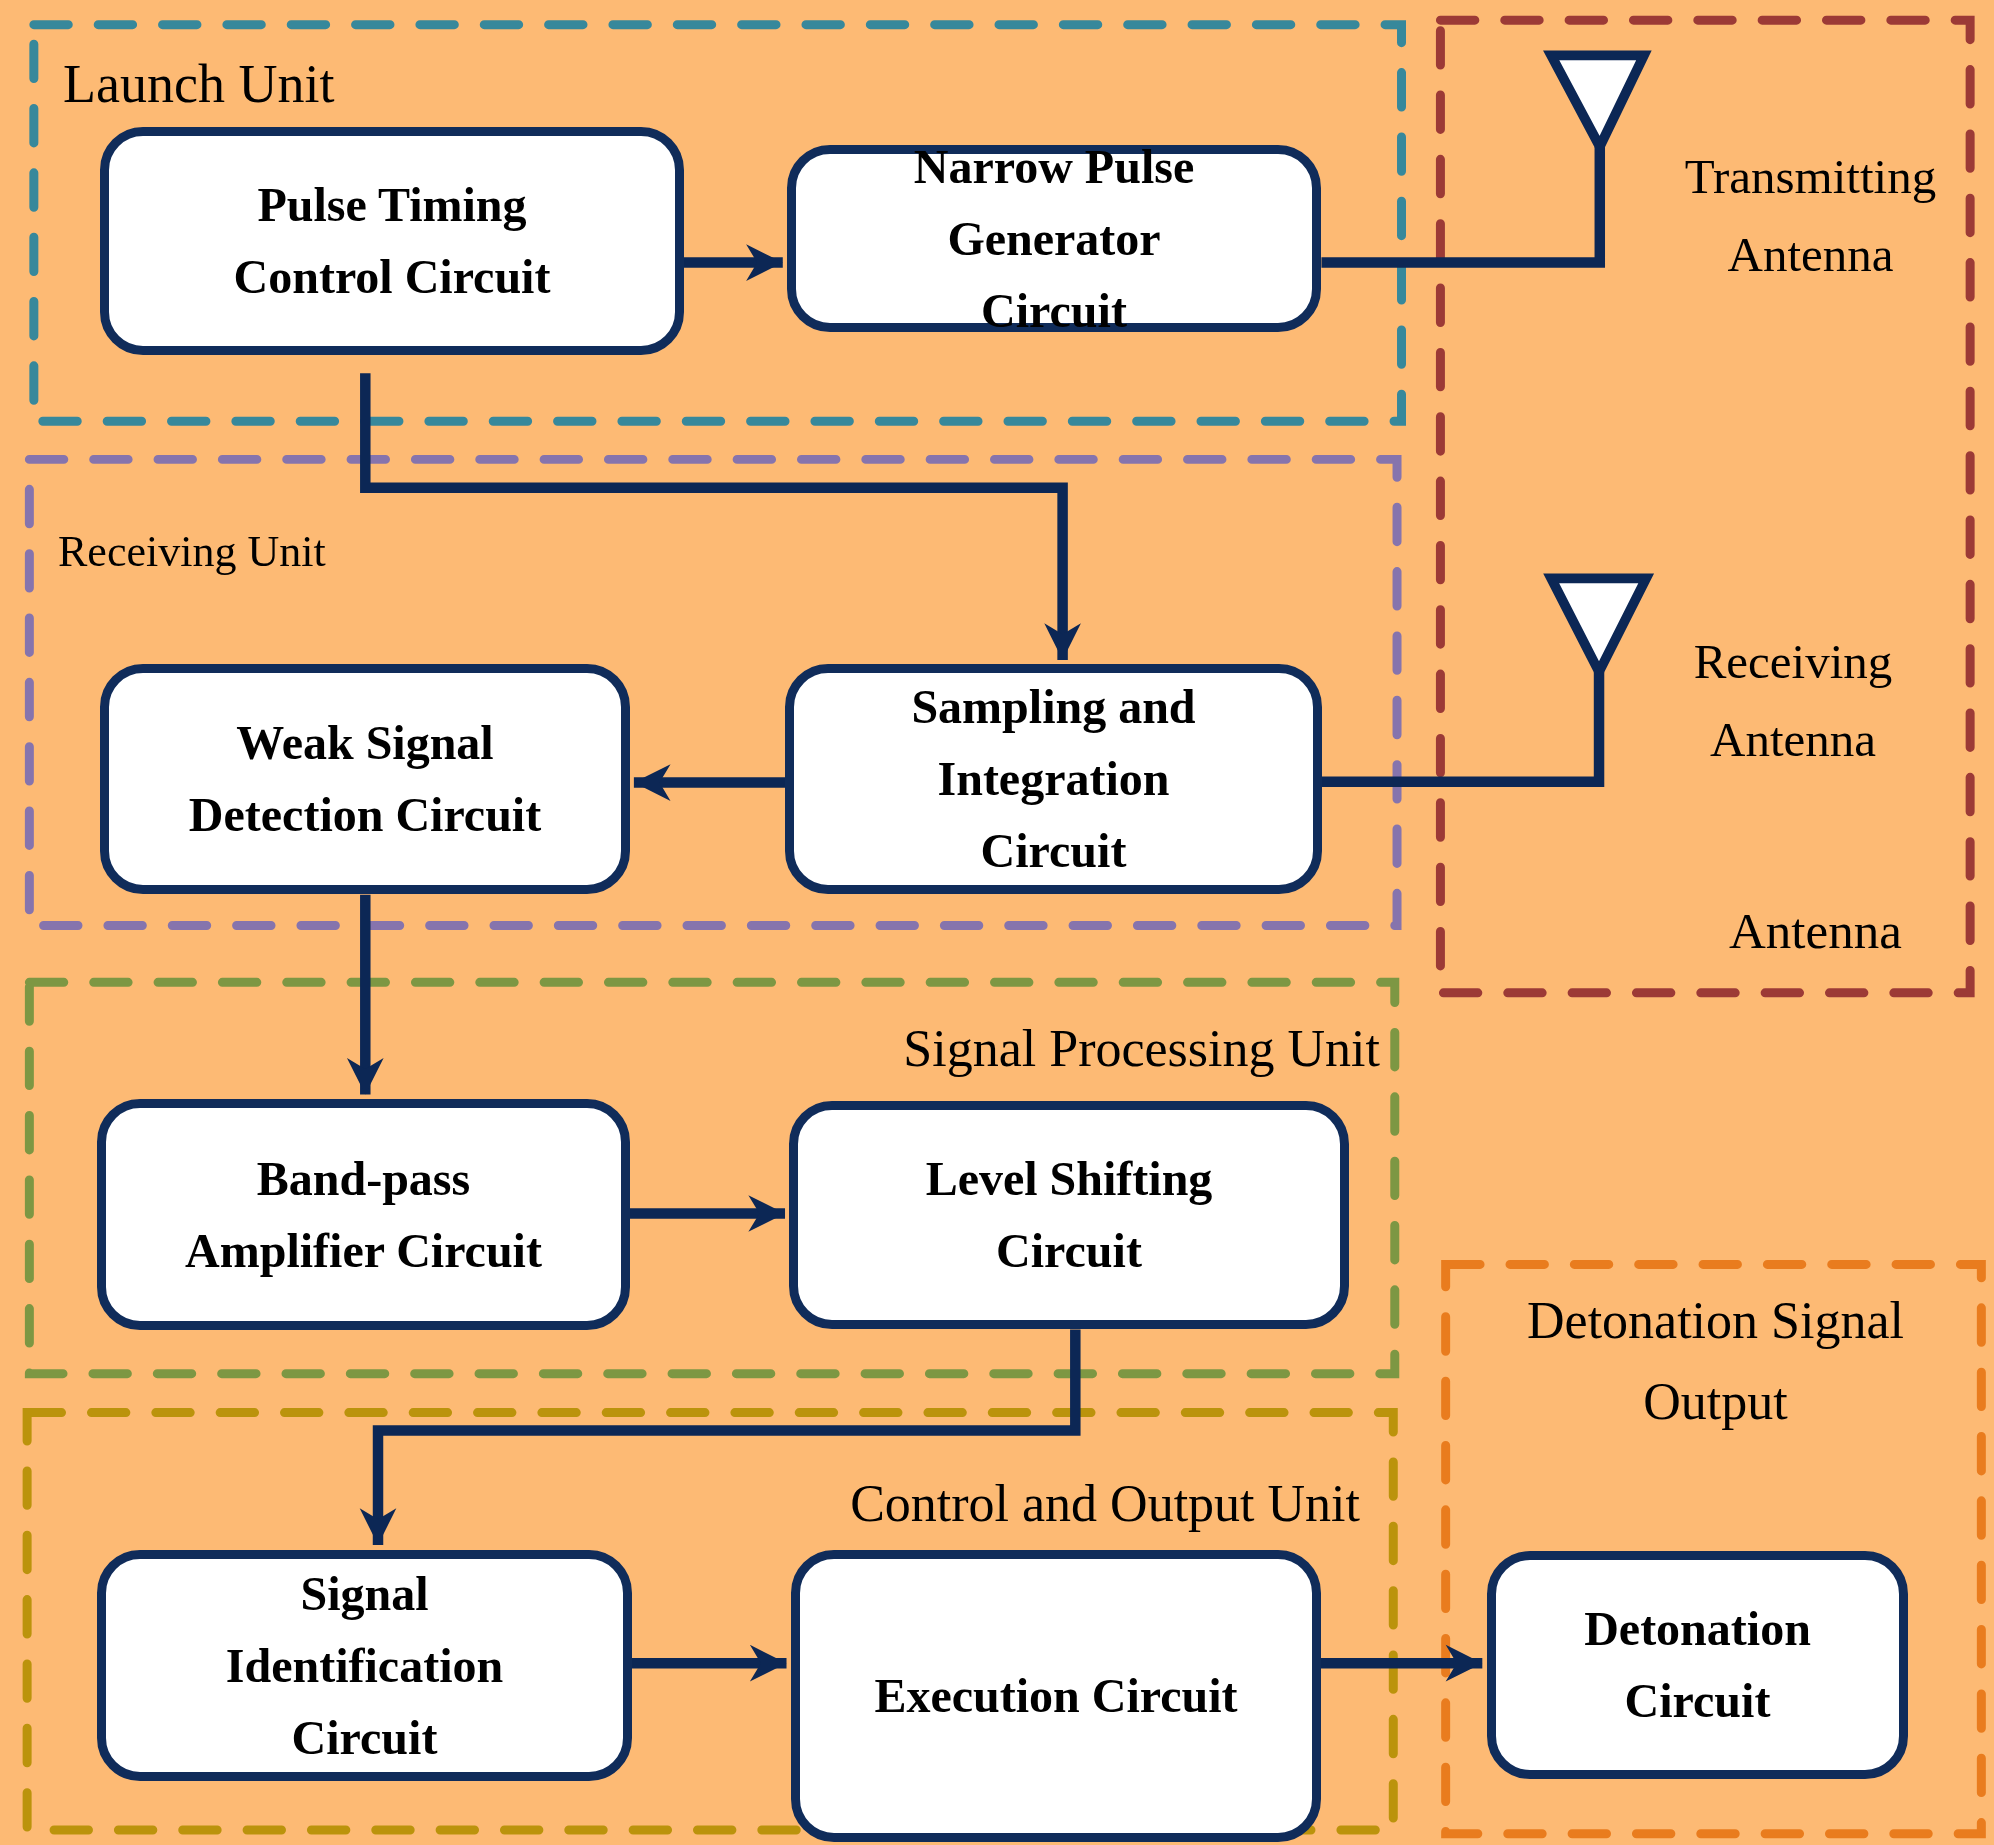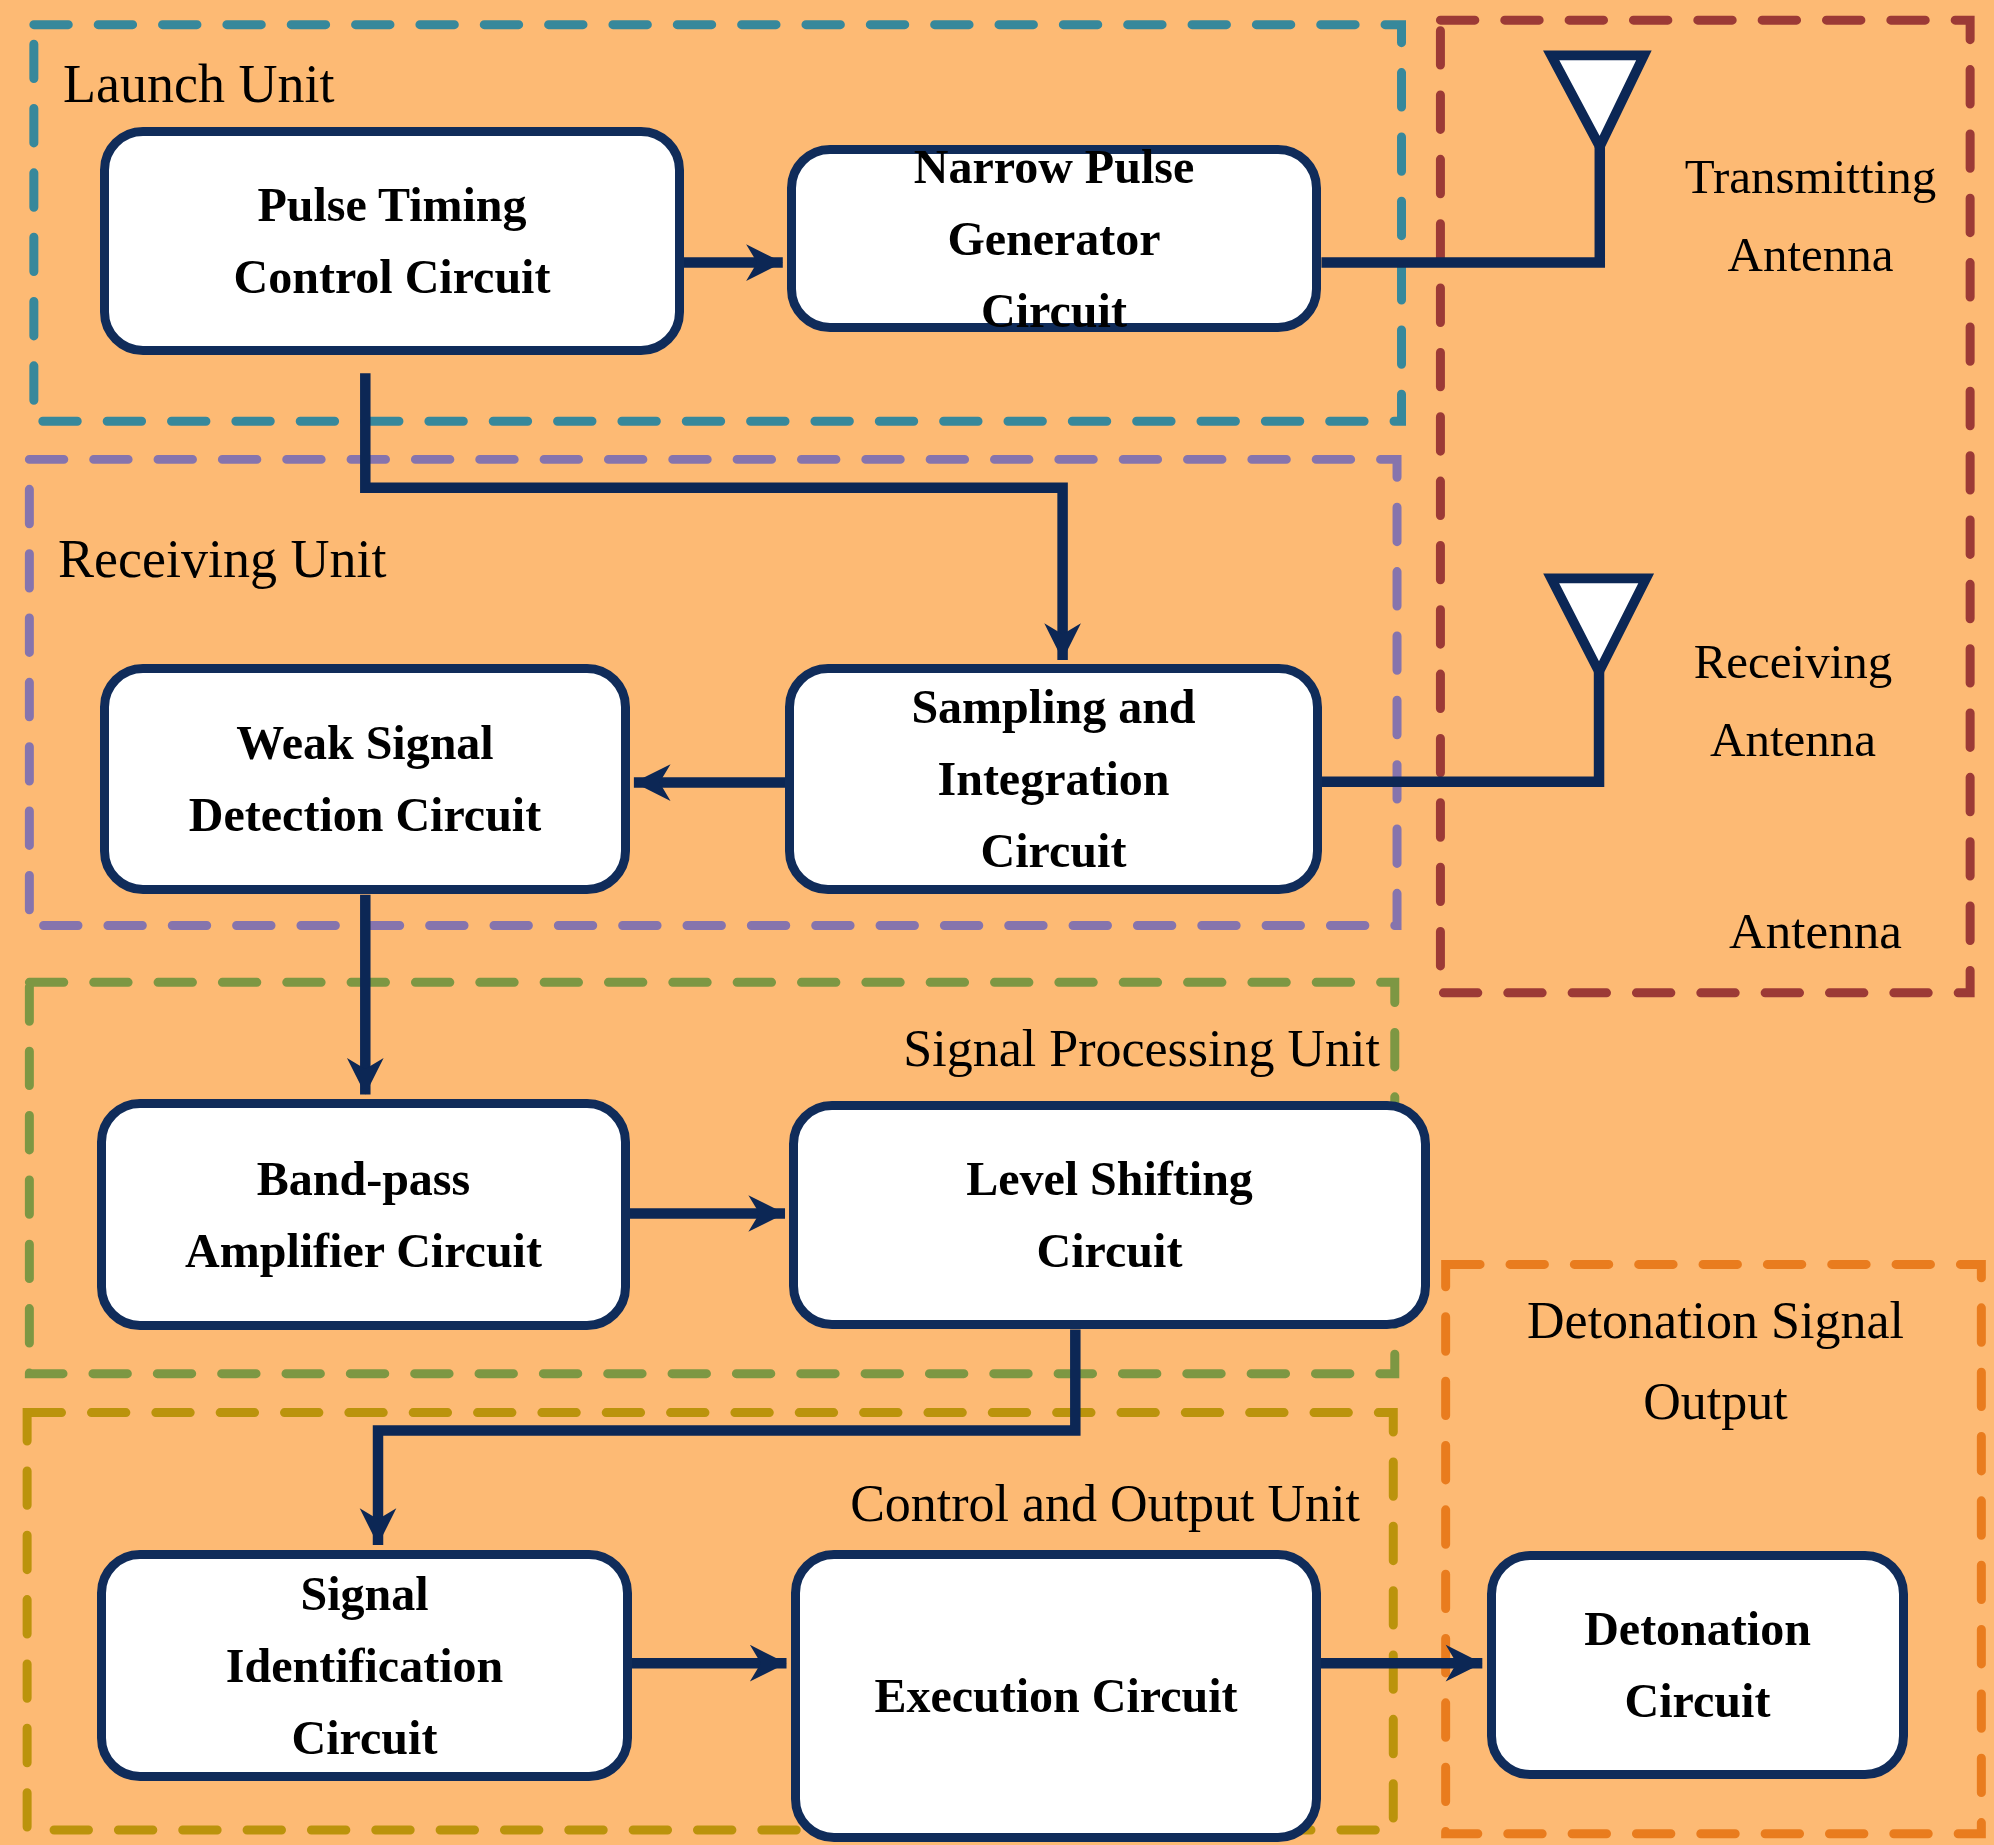--- a/index.html
+++ b/index.html
@@ -33,28 +33,28 @@
   }
   .center{text-align:center;}
   .right{text-align:right;}
 
   
   #blk-pulse-timing   {left:100px;  top:127px;  width:584px; height:228px;}
   #blk-narrow-pulse   {left:787px; top:145px;  width:534px; height:187px;}
   #blk-weak-signal    {left:100px;  top:664px;  width:530px; height:230px;}
   #blk-sampling       {left:785px; top:664px;  width:537px; height:230px;}
   #blk-band-pass      {left:97px;  top:1099px; width:533px; height:231px;}
-  #blk-level-shifting {left:789px; top:1101px; width:641px; height:228px;}
+  #blk-level-shifting {left:789px; top:1101px; width:560px; height:228px;}
   #blk-signal-ident   {left:97px;  top:1550px; width:535px; height:231px;}
   #blk-execution      {left:791px; top:1550px; width:530px; height:292px;}
   #blk-detonation     {left:1487px; top:1551px; width:421px; height:228px;}
 
   
   #lbl-launch        {left:63px;  top:43px;  font-size:54px;}
-  #lbl-receiving     {left:58px;  top:518px; font-size:54px;font-family:Liberation Serif, serif;}
+  #lbl-receiving     {left:58px;  top:518px; font-size:44px;font-family:Liberation Serif, serif;}
   #lbl-sigproc       {right:615px; top:1009px;}
   #lbl-ctrlout       {right:635px; top:1464px;}
   #lbl-tx-antenna    {left:1616px; top:138px;  width:389px; font-size:49px; line-height:1.6;}
   #lbl-rx-antenna    {left:1606px; top:623px;  width:374px; font-size:49px; line-height:1.6;}
   #lbl-antenna       {left:1729px; top:892px; font-size:51px;}
   #lbl-det-output    {left:1461px; top:1281px; width:509px; line-height:1.55;}
 </style>
 </head>
 <body>
 

